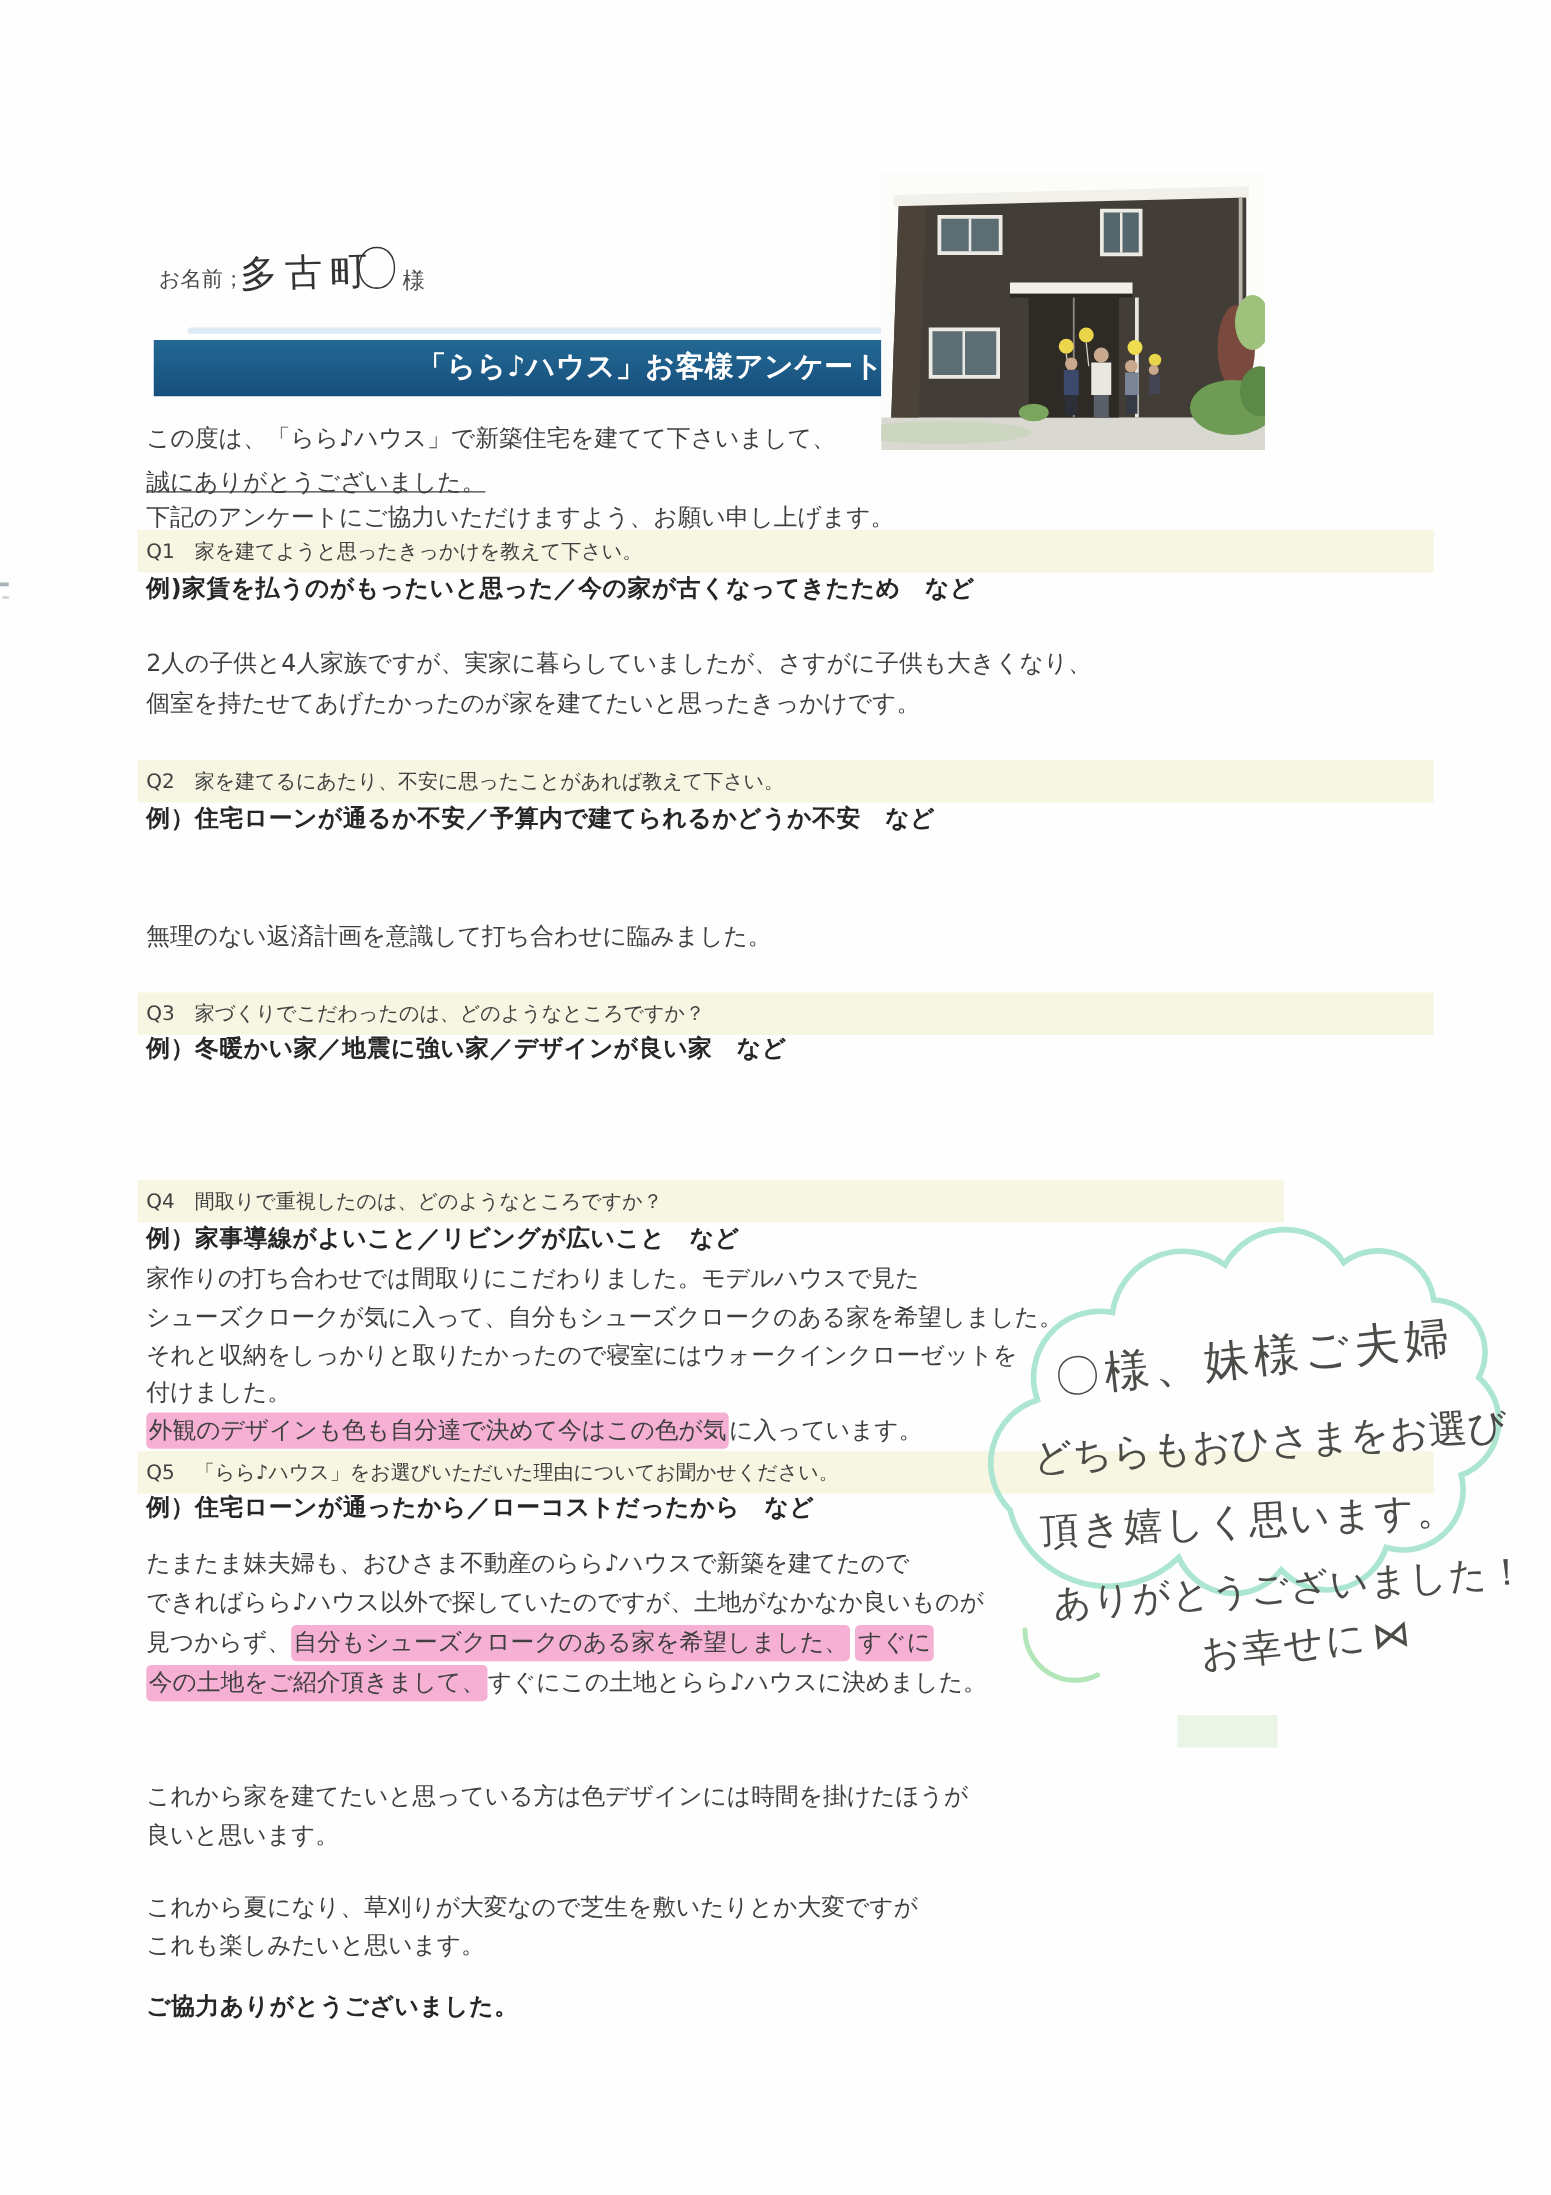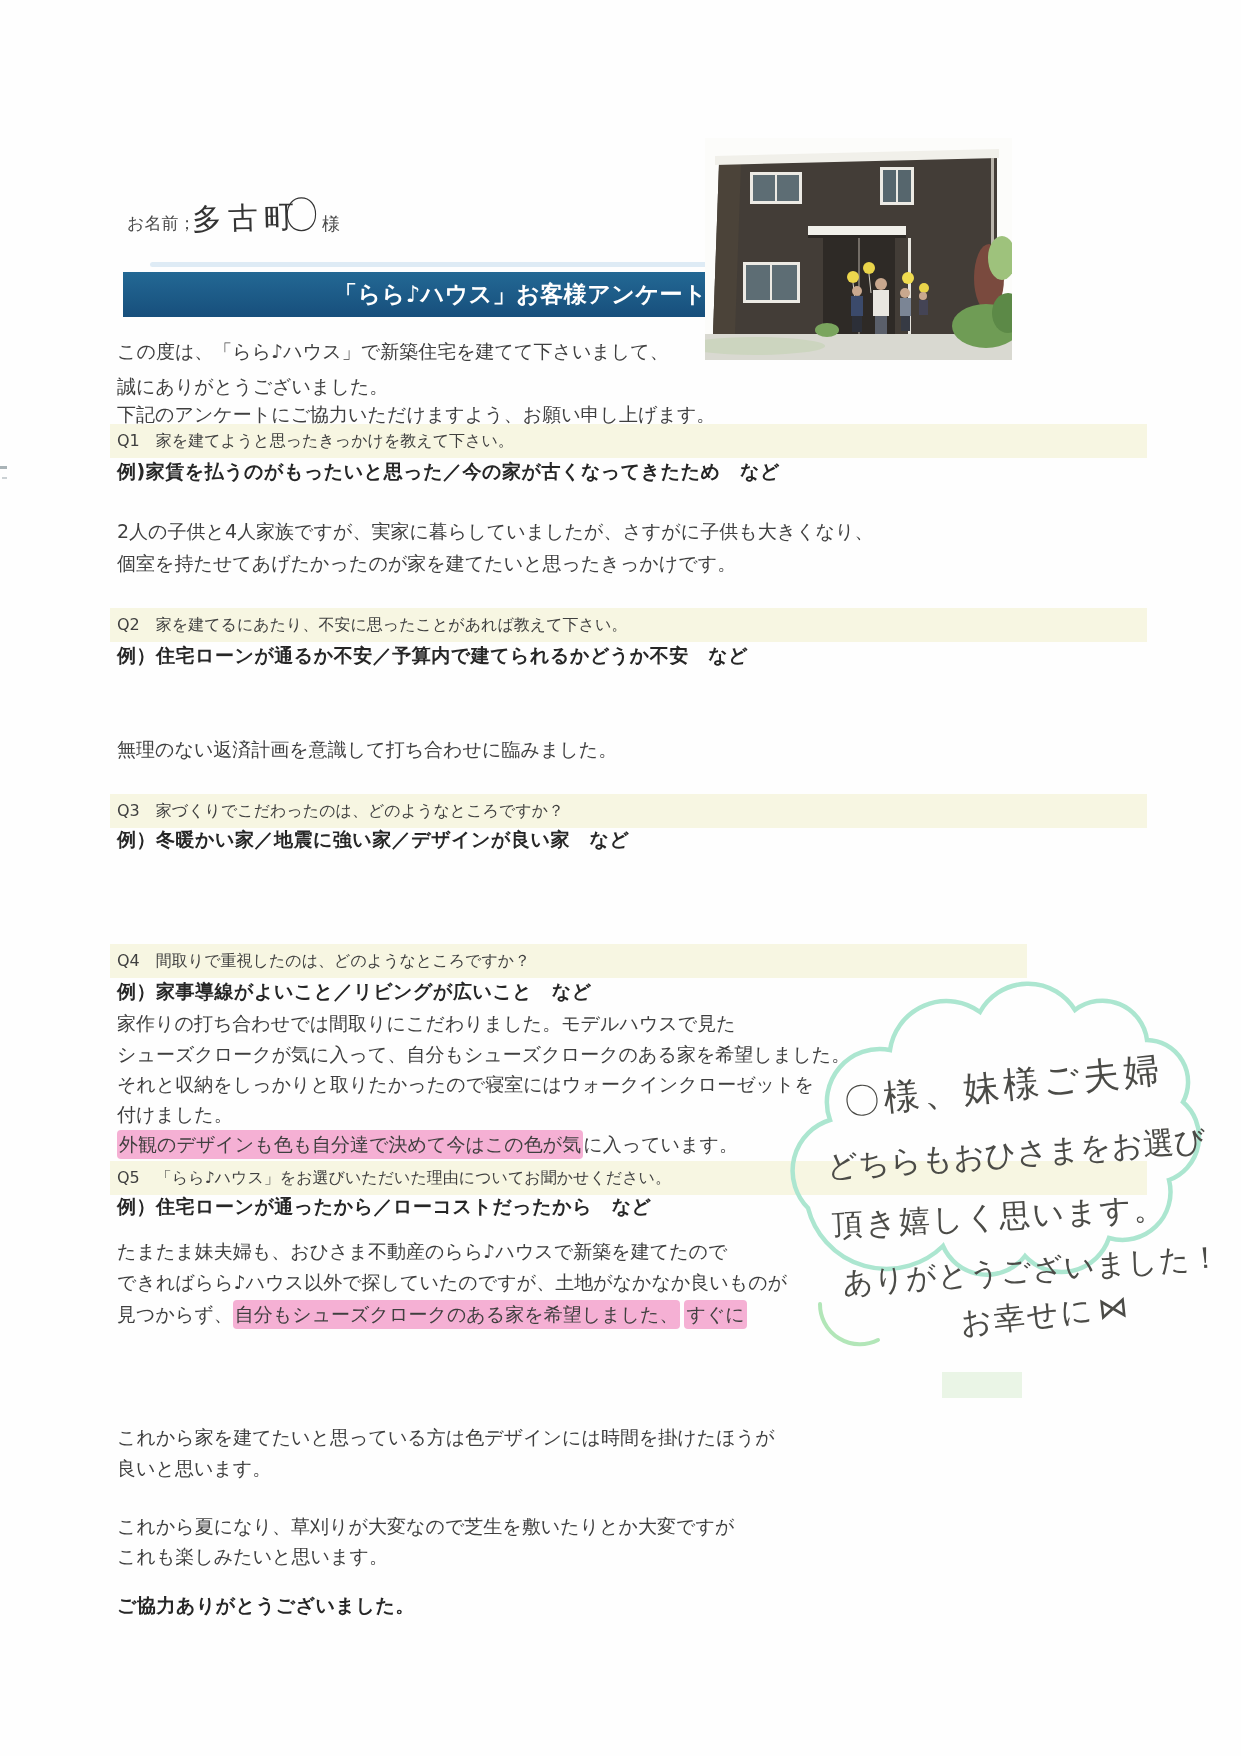--- a/index.html
+++ b/index.html
@@ -97,21 +97,21 @@
 
       <ellipse cx="284" cy="140" rx="15" ry="34" fill="#7a4a3e"></ellipse>
       <ellipse cx="297" cy="120" rx="14" ry="22" fill="#9ec27c"></ellipse>
       <ellipse cx="281" cy="188" rx="34" ry="22" fill="#6f9c55"></ellipse>
       <ellipse cx="303" cy="175" rx="16" ry="20" fill="#5c8947"></ellipse>
       <ellipse cx="122" cy="192" rx="12" ry="7" fill="#7aa55e"></ellipse>
     </svg>
   </div>
 
   <div class="ln" style="top:338px;">この度は、「らら♪ハウス」で新築住宅を建てて下さいまして、</div>
-  <div class="ln" style="top:373px;">誠にありがとうございました。</div>
+  <div class="ln" style="top:373px;text-decoration:underline;">誠にありがとうございました。</div>
   <div class="ln" style="top:401px;">下記のアンケートにご協力いただけますよう、お願い申し上げます。</div>
 
   <div class="qband" style="top:424px;">Q1　家を建てようと思ったきっかけを教えて下さい。</div>
   <div class="ln bex" style="top:458px;">例)家賃を払うのがもったいと思った／今の家が古くなってきたため　など</div>
   <div class="ln" style="top:518px;">2人の子供と4人家族ですが、実家に暮らしていましたが、さすがに子供も大きくなり、</div>
   <div class="ln" style="top:550px;">個室を持たせてあげたかったのが家を建てたいと思ったきっかけです。</div>
 
   <div class="qband" style="top:608px;">Q2　家を建てるにあたり、不安に思ったことがあれば教えて下さい。</div>
   <div class="ln bex" style="top:642px;">例）住宅ローンが通るか不安／予算内で建てられるかどうか不安　など</div>
   <div class="ln" style="top:736px;">無理のない返済計画を意識して打ち合わせに臨みました。</div>
@@ -125,20 +125,21 @@
   <div class="ln" style="top:1041px;">シューズクロークが気に入って、自分もシューズクロークのある家を希望しました。</div>
   <div class="ln" style="top:1071px;">それと収納をしっかりと取りたかったので寝室にはウォークインクローゼットを</div>
   <div class="ln" style="top:1101px;">付けました。</div>
   <div class="ln" style="top:1131px;"><span class="hp">外観のデザインも色も自分達で決めて今はこの色が気</span><span>に入っています。</span></div>
 
   <div class="qband" style="top:1161px;">Q5　「らら♪ハウス」をお選びいただいた理由についてお聞かせください。</div>
   <div class="ln bex" style="top:1193px;">例）住宅ローンが通ったから／ローコストだったから　など</div>
   <div class="ln" style="top:1238px;">たまたま妹夫婦も、おひさま不動産のらら♪ハウスで新築を建てたので</div>
   <div class="ln" style="top:1269px;">できればらら♪ハウス以外で探していたのですが、土地がなかなか良いものが</div>
   <div class="ln" style="top:1301px;"><span>見つからず、</span><span class="hp">自分もシューズクロークのある家を希望しました、</span><span class="hp" style="margin-left:4px;">すぐに</span></div>
+  <div class="ln" style="top:1333px;"><span class="hp">今の土地をご紹介頂きまして、</span><span>すぐにこの土地とらら♪ハウスに決めました。</span></div>
 
   <div class="greensmear"></div>
   <div class="ln" style="top:1424px;">これから家を建てたいと思っている方は色デザインには時間を掛けたほうが</div>
   <div class="ln" style="top:1455px;">良いと思います。</div>
   <div class="ln" style="top:1513px;">これから夏になり、草刈りが大変なので芝生を敷いたりとか大変ですが</div>
   <div class="ln" style="top:1543px;">これも楽しみたいと思います。</div>
 
   <div class="ln bex" style="top:1592px;">ご協力ありがとうございました。</div>
 
   <svg id="cloud" viewBox="0 0 436 414">

